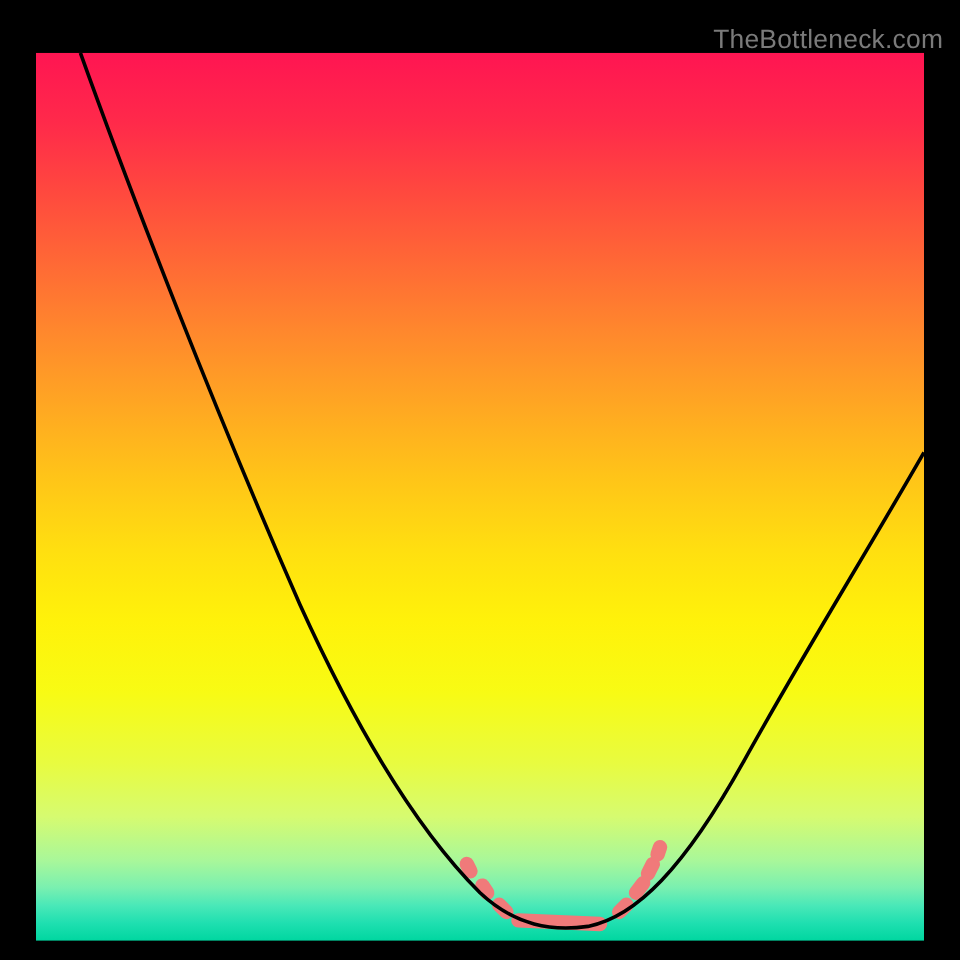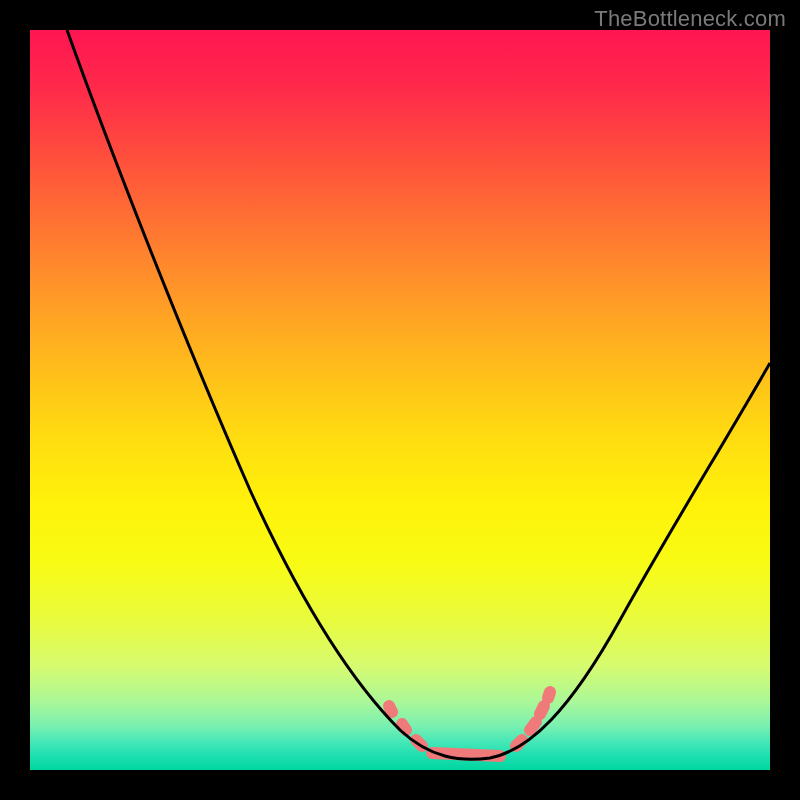--- a/index.html
+++ b/index.html
@@ -8,20 +8,21 @@
     width: 800px;
     height: 800px;
     background: #000;
     overflow: hidden;
     font-family: Arial, Helvetica, sans-serif;
   }
   .frame {
     position: absolute;
     inset: 0;
     background: #000;
+    margin-top: 14px;
   }
   .plot-area {
     position: absolute;
     left: 30px;
     top: 30px;
     width: 740px;
     height: 740px;
     overflow: hidden;
   }
   .gradient-bg {

